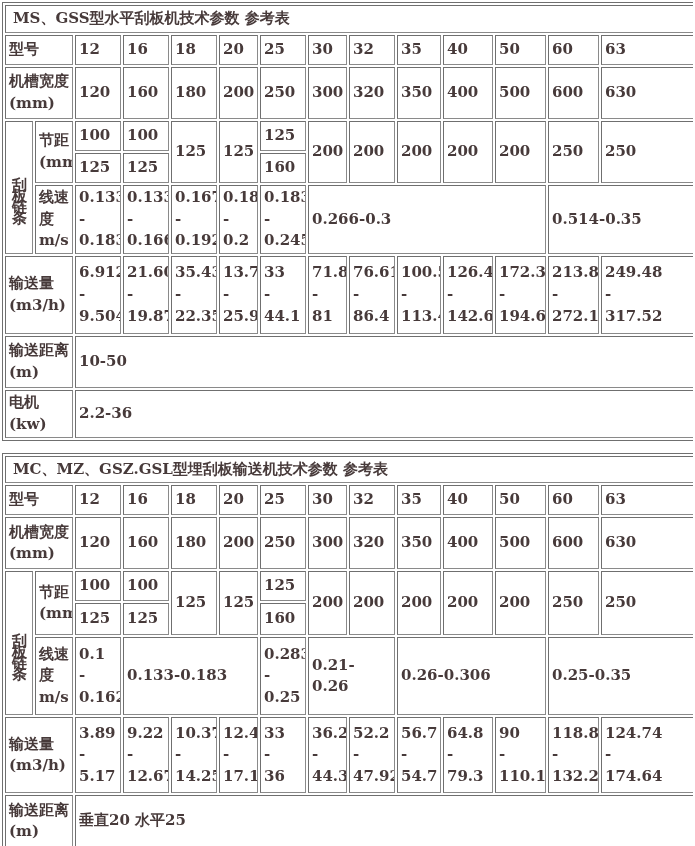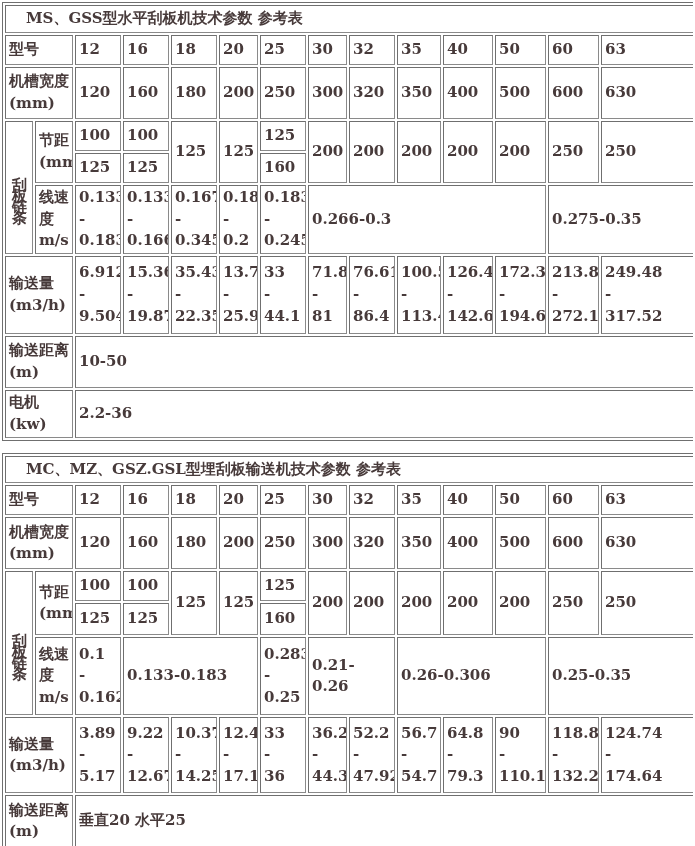--- a/index.html
+++ b/index.html
@@ -27,21 +27,21 @@
     border-left-color: #6f6f6f;
     padding: 1px 3px;
     vertical-align: middle;
     text-align: left;
     white-space: pre-line;
     overflow: hidden;
     line-height: 1.45;
   }
   td.title {
     white-space: nowrap;
-    padding: 2px 20px;
+    padding: 2px 7px;
   }
   td.vert {
     writing-mode: vertical-rl;
     text-orientation: upright;
     text-align: center;
     letter-spacing: 11px;
     padding: 2px 0;
     line-height: 1.0;
   }
 </style>
@@ -126,37 +126,37 @@
     <td>线速
 度m/s</td>
     <td>0.133
 -
 0.183</td>
     <td>0.133
 -
 0.166</td>
     <td>0.167
 -
-0.345</td>
+0.192</td>
     <td>0.183
 -
 0.2</td>
     <td>0.183
 -
 0.245</td>
     <td colspan="5">0.266-0.3</td>
-    <td colspan="2">0.275-0.35</td>
+    <td colspan="2">0.514-0.35</td>
   </tr>
   <tr style="height:78px">
     <td colspan="2">输送量
 (m3/h)</td>
     <td>6.912
 -
 9.504</td>
-    <td>15.36
+    <td>21.60
 -
 19.87</td>
     <td>35.43
 -
 22.35</td>
     <td>13.76
 -
 25.92</td>
     <td>33
 -

